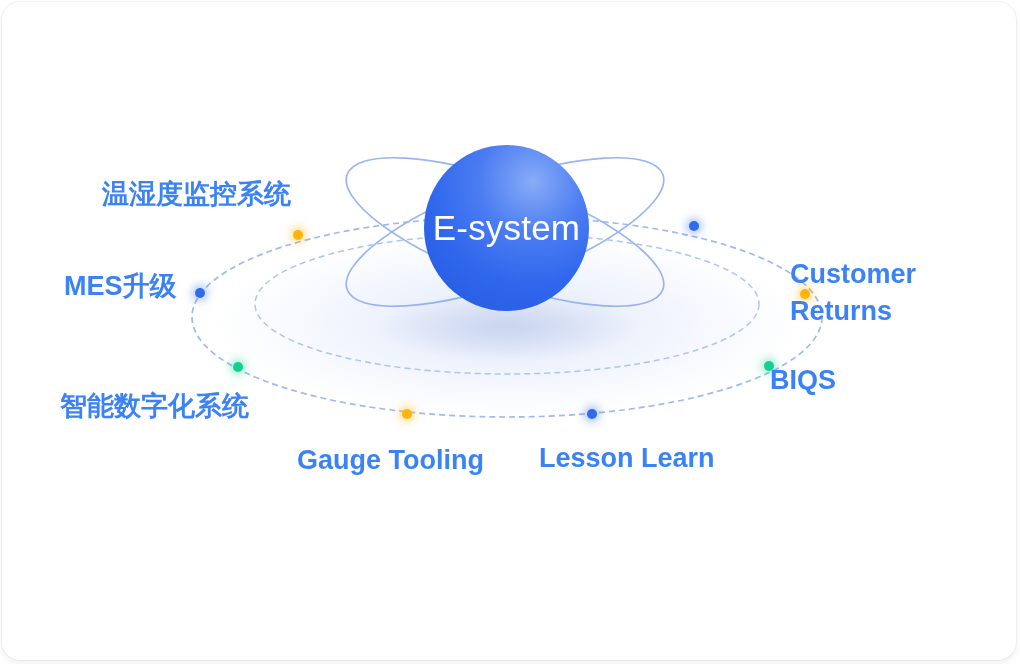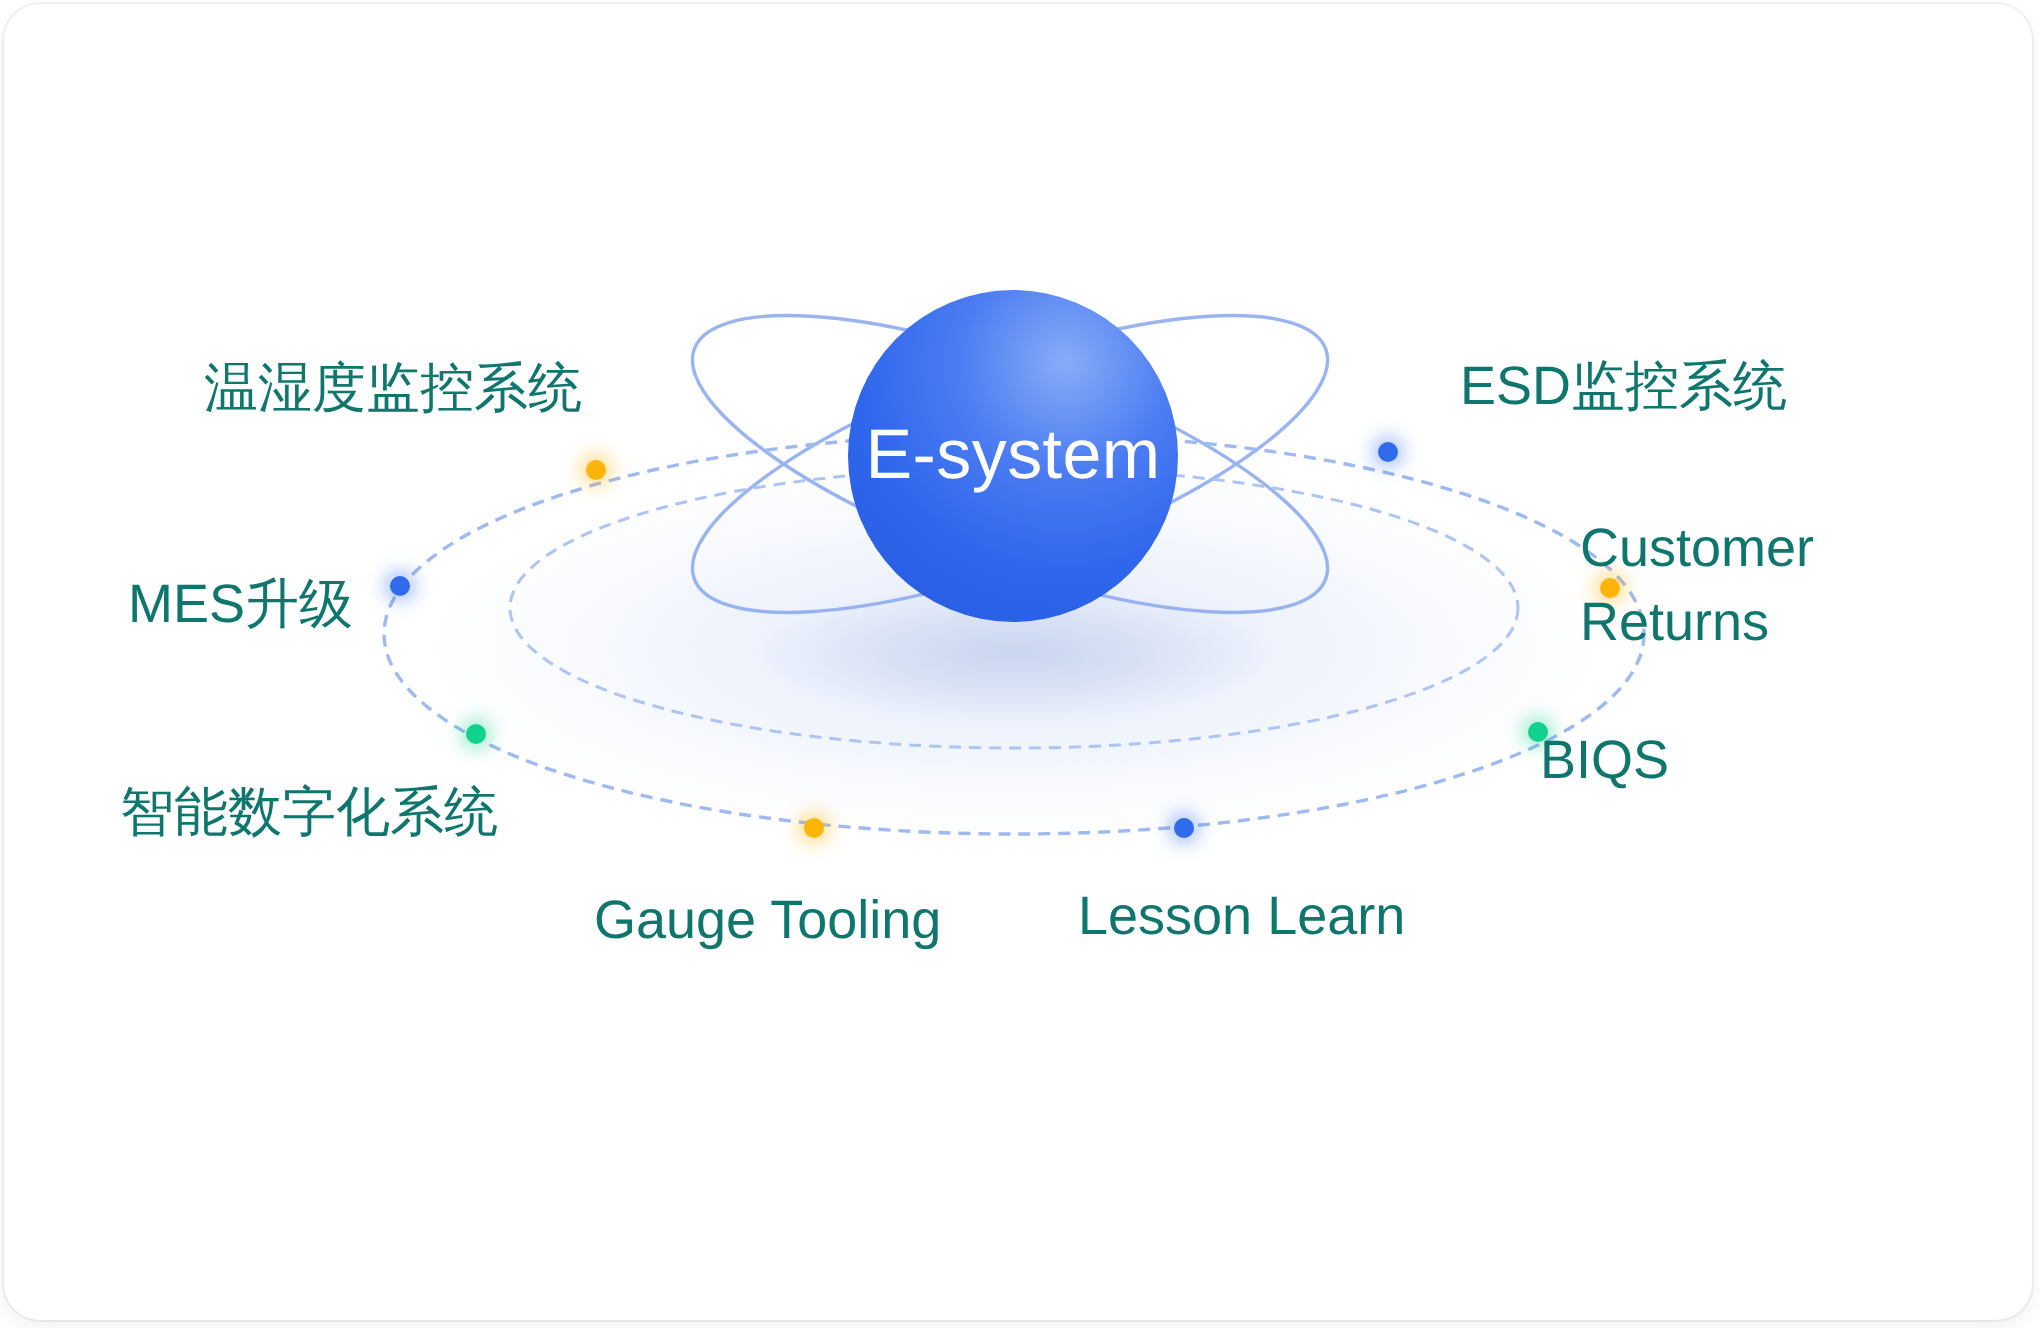--- a/index.html
+++ b/index.html
@@ -10,32 +10,32 @@
         box-shadow:0 0 0 1px rgba(0,0,0,0.05), 0 4px 10px rgba(0,0,0,0.06);}
   .orbits{position:absolute;left:0;top:0;}
   .sphere{position:absolute;left:422px;top:143px;width:165px;height:166px;border-radius:50%;
           background:radial-gradient(circle at 66% 22%, #87ACF7 0%, #4B7CF2 32%, #2E66EC 62%, #2459DF 100%);
           display:flex;align-items:center;justify-content:center;}
   .sphere-label{color:#fff;font-size:35px;font-weight:500;letter-spacing:.2px;}
   .dot{position:absolute;width:10px;height:10px;border-radius:50%;}
   .dot.yellow{background:#FFB408;box-shadow:0 0 9px 3px rgba(255,180,8,.45);}
   .dot.blue{background:#2F6BEA;box-shadow:0 0 9px 3px rgba(47,107,234,.40);}
   .dot.green{background:#12D08E;box-shadow:0 0 9px 3px rgba(18,208,142,.40);}
-  .node-label{position:absolute;color:#0f766e;font-size:27px;font-weight:400;white-space:nowrap;}
+  .node-label{position:absolute;color:#3b82f6;font-size:27px;font-weight:700;white-space:nowrap;}
   
   .dot0{left:291px;top:228px}
   .dot1{left:193px;top:286px}
   .dot2{left:231px;top:360px}
   .dot3{left:400px;top:407px}
   .dot4{left:585px;top:407px}
   .dot5{left:762px;top:359px}
   .dot6{left:798px;top:287px}
   .dot7{left:687px;top:219px}
   .lab0{left:100px;top:174px}
-  .lab1{left:62px;top:282px}
+  .lab1{left:62px;top:266px}
   .lab2{left:58px;top:386px}
   .lab3{left:295px;top:443px}
   .lab4{left:537px;top:441px}
   .lab5{left:768px;top:363px}
   .lab6{left:788px;top:254px;width:145px;line-height:37px;white-space:normal;}
   .lab7{left:728px;top:173px}
 </style>
 </head>
 <body>
 
@@ -80,15 +80,14 @@
   <span class="dot yellow dot6"></span>
   <span class="dot blue   dot7"></span>
 
   <div class="node-label lab0">温湿度监控系统</div>
   <div class="node-label lab1">MES升级</div>
   <div class="node-label lab2">智能数字化系统</div>
   <div class="node-label lab3">Gauge Tooling</div>
   <div class="node-label lab4">Lesson Learn</div>
   <div class="node-label lab5">BIQS</div>
   <div class="node-label lab6">Customer Returns</div>
-  <div class="node-label lab7">ESD监控系统</div>
 
 </div>
 
 </body></html>

